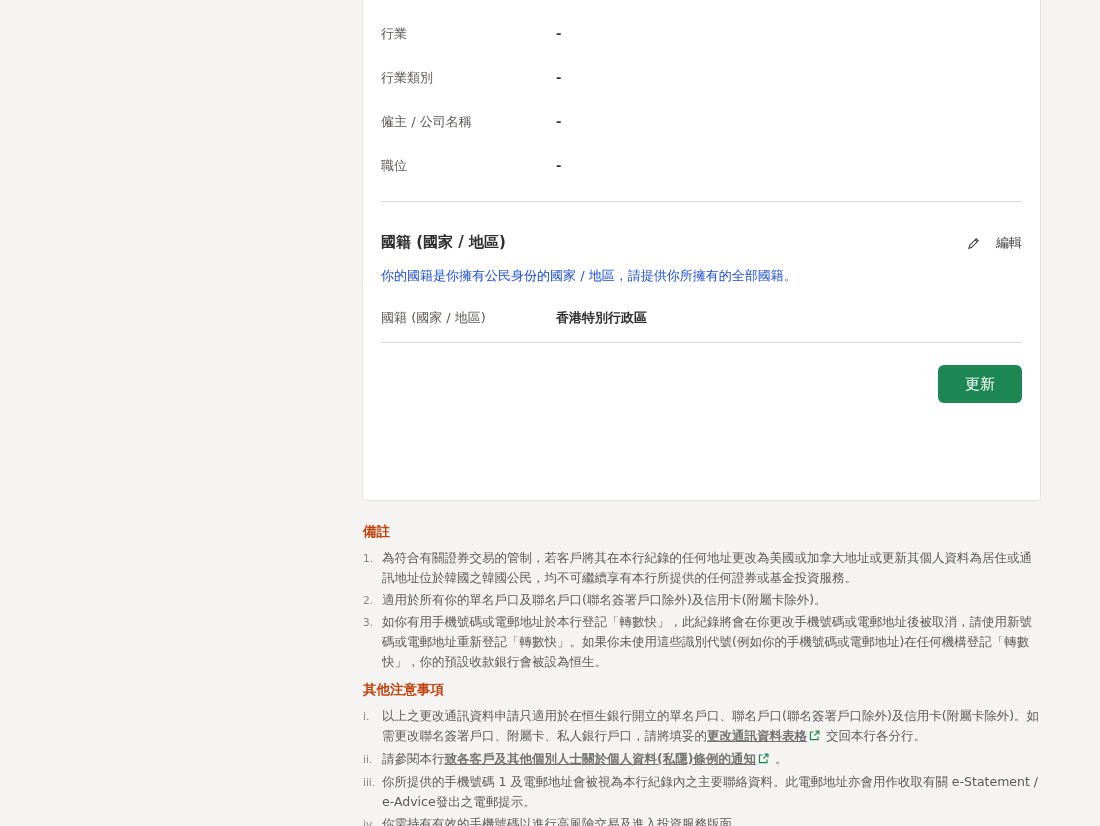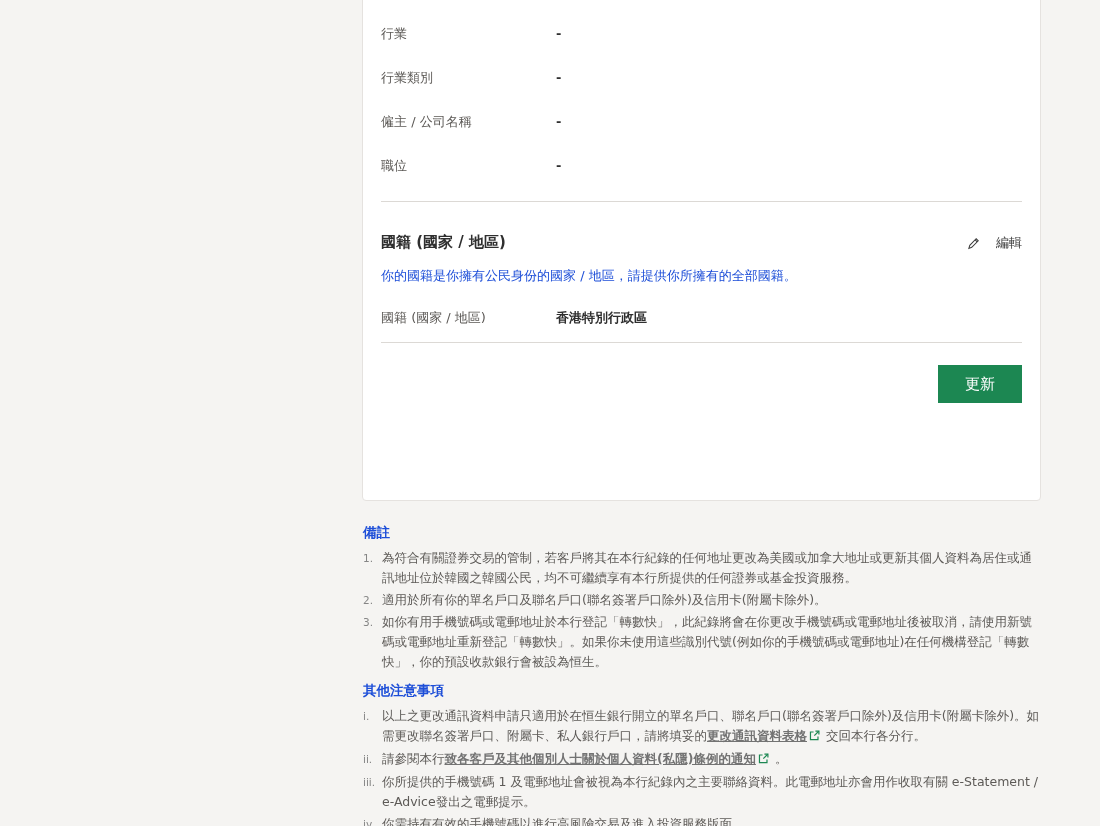--- a/index.html
+++ b/index.html
@@ -33,27 +33,27 @@
   .edit-link {
     display:flex; align-items:center; gap:16px; font-size:13px; color:#3c3c3c;
     cursor:pointer; padding-top:2px;justify-content:center;
   }
   .para { font-size:13px; line-height:17px; color:#1d4ed8; margin:15px 0 0 0; }
   .para + .para { margin-top:12px; }
   .nat-field { margin-top:25px; margin-bottom:0; }
   .divider-2 { margin-top:16px; }
   .btn-row { display:flex; justify-content:flex-end; margin-top:22px; }
   .update-btn {
-    background:#1c8752; color:#ffffff; border:none; border-radius:0;
+    background:#1c8752; color:#ffffff; border:none; border-radius:6px;
     font-size:15px; height:38px; padding:4px 27px; cursor:pointer;
     font-family:"DejaVu Sans","Liberation Sans",sans-serif;
   }
   
   .notes { position:absolute; left:363px; top:523px; width:678px; }
-  .notes-title { font-size:13.5px; font-weight:bold; color:#1d4ed8; line-height:18px; margin:0 0 7px 0; }
+  .notes-title { font-size:13.5px; font-weight:bold; color:#c2410c; line-height:18px; margin:0 0 7px 0;font-family:Liberation Serif, serif; }
   .notes-title.other { margin-top:9px; }
   .note-item { display:flex; font-size:12.5px; line-height:20px; color:#5d5a57; margin-bottom:2px; }
   .note-marker { flex:none; width:19px; font-size:10.5px; color:#858585; line-height:20px; }
   .note-text { flex:1; }
   .green-link { color:#737373; font-weight:bold; text-decoration:underline; cursor:pointer; }
   .ext-icon { display:inline-block; margin:0 2px; vertical-align:-1px; cursor:pointer; }
 </style>
 </head>
 <body>
 

